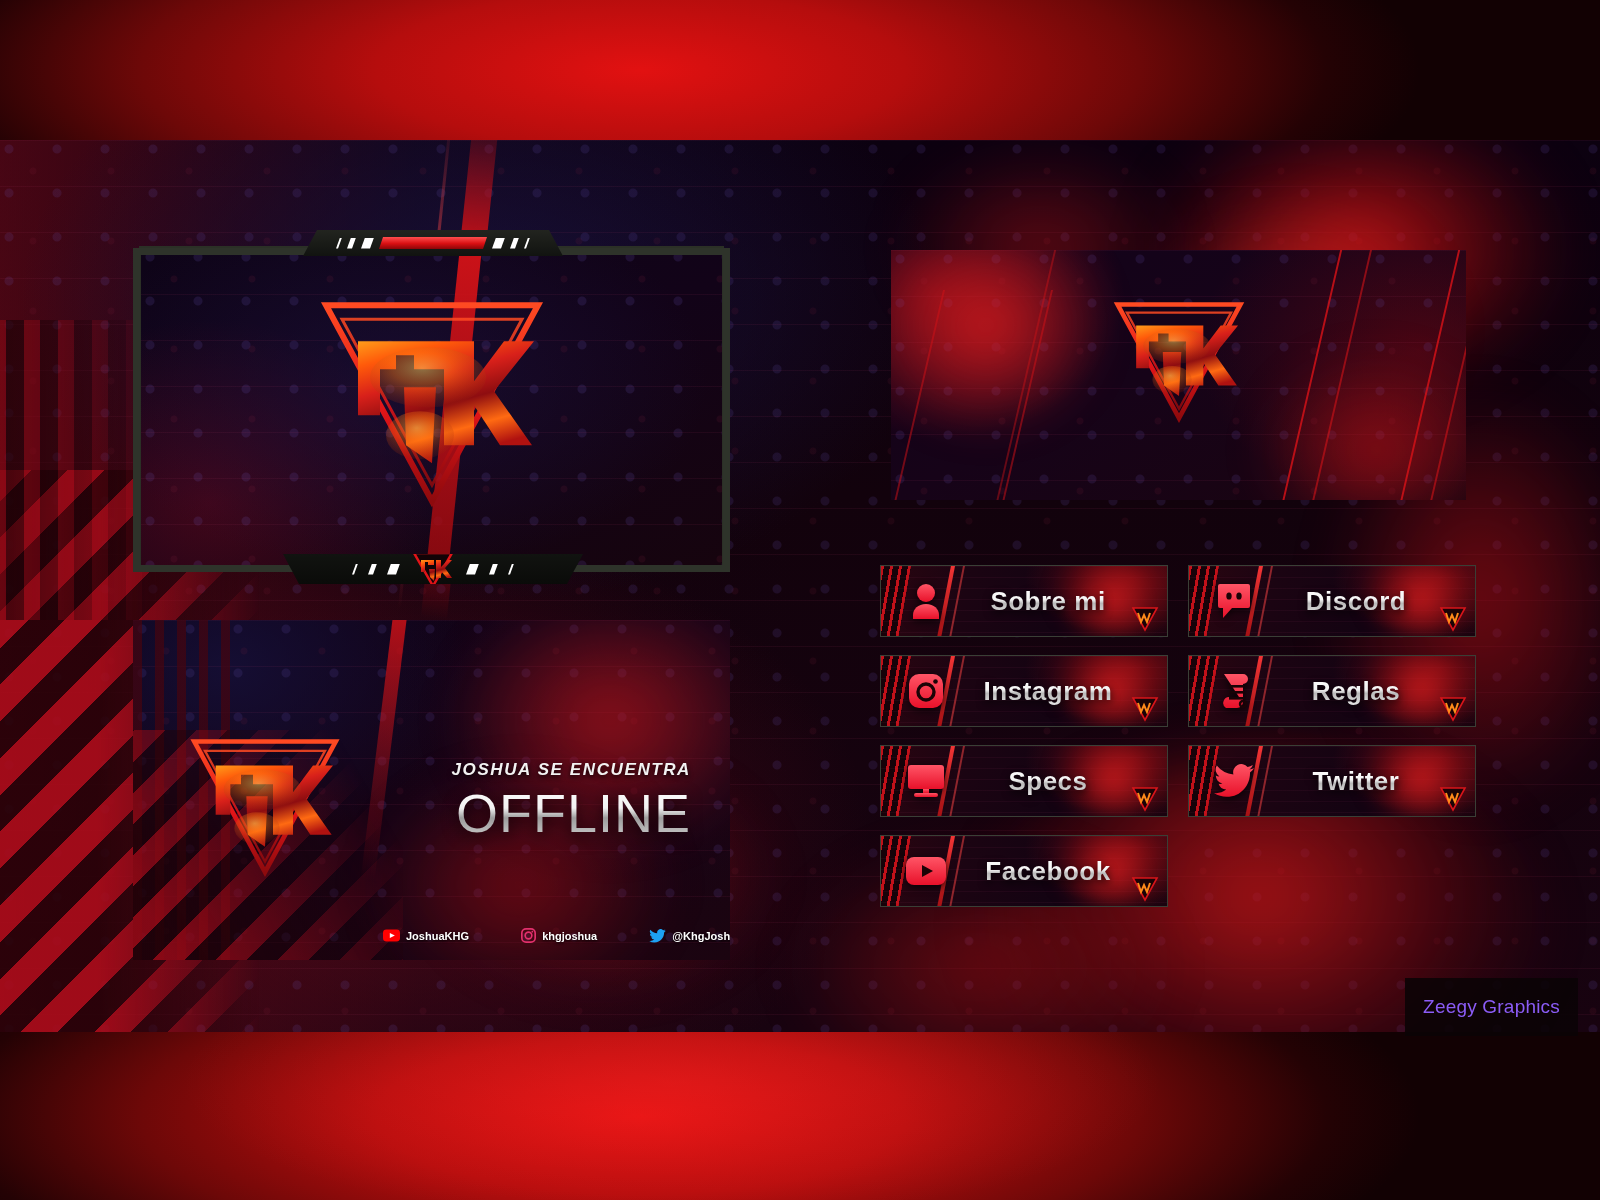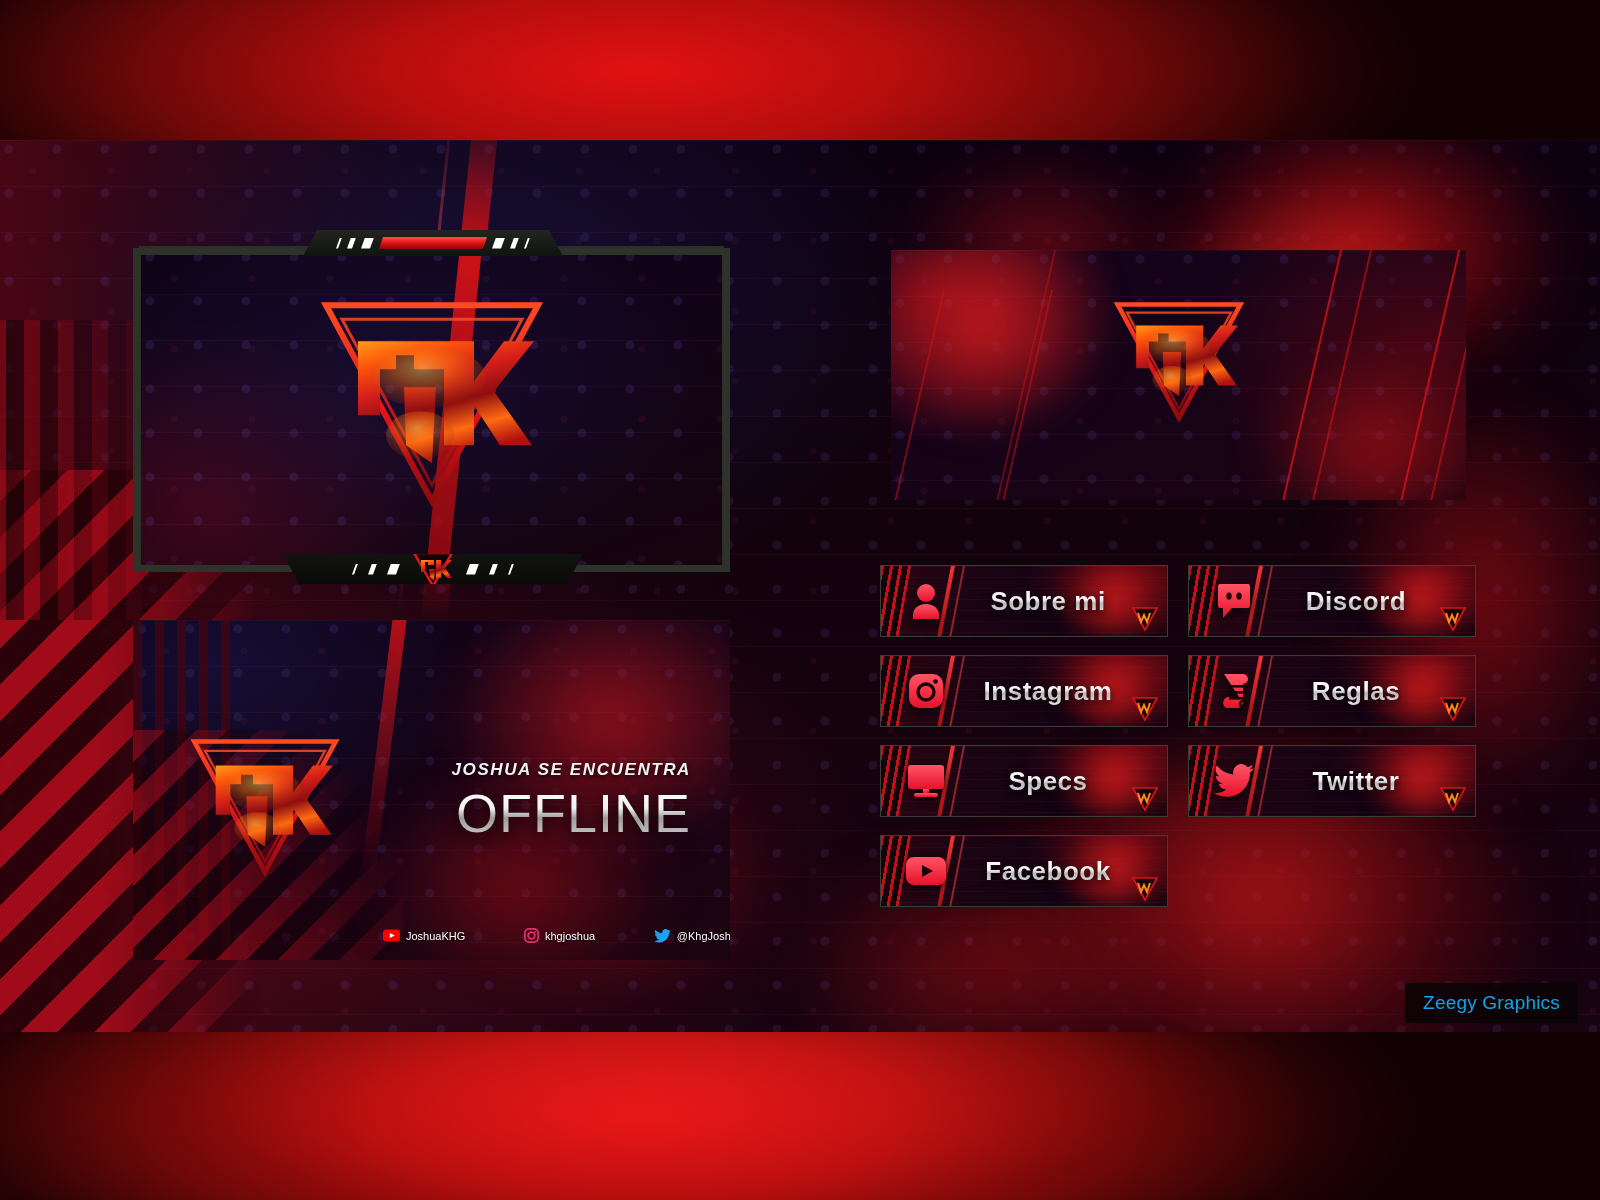--- a/index.html
+++ b/index.html
@@ -231,21 +231,21 @@
     font-size: 54px; font-weight: normal; letter-spacing: 1px;
     background: linear-gradient(180deg,#ffffff 0%, #f2f2f2 42%, #9c9c9c 58%, #d8d8d8 100%);
     -webkit-background-clip: text; background-clip: text;
     -webkit-text-fill-color: transparent; color: transparent;
     filter: drop-shadow(0 4px 8px rgba(0,0,0,.85));
   }
 
   
   .handles { position: absolute; display: flex; z-index: 7; }
   .handle { display: flex; align-items: center; gap: 6px; }
-  .handle-txt { color: #fff; font-weight: normal; text-shadow: 0 1px 3px #000; }
+  .handle-txt { color: #fff; font-weight: bold; text-shadow: 0 1px 3px #000; }
   #off-handles { left: 250px; bottom: 17px; width: 360px; justify-content: space-between; }
   #off-handles .handle-txt { font-size: 11px; }
 
   
   #banner {
     position: absolute; left: 891px; top: 110px;
     width: 575px; height: 250px;
     overflow: hidden; z-index: 6;
     background:
       radial-gradient(ellipse 260px 200px at 8% 18%, rgba(160,14,24,.62), transparent 72%),
@@ -327,24 +327,24 @@
     -webkit-text-fill-color: transparent; color: transparent;
     filter: drop-shadow(0 3px 4px rgba(0,0,0,.9));
   }
   .p-badge {
     position: absolute; right: 8px; bottom: 4px; z-index: 3;
     width: 28px; height: 26px;
   }
 
   
   #watermark {
-    position: absolute; right: 22px; bottom: 177px;
+    position: absolute; right: 22px; bottom: 164px;
     background: rgba(10,3,6,.88);
-    padding: 9px 18px;
-    color: #0ea5e9; font-size: 19px; letter-spacing: .2px;
+    padding: 18px 18px;
+    color: #8b5cf6; font-size: 19px; letter-spacing: .2px;
     z-index: 20;
   }
 </style>
 </head>
 <body>
 
 <svg width="0" height="0" style="position:absolute" aria-hidden="true">
   <defs>
     <linearGradient id="lava" x1="0" y1="0" x2="0.4" y2="1">
       <stop offset="0%" stop-color="#ff9c1a"></stop>

